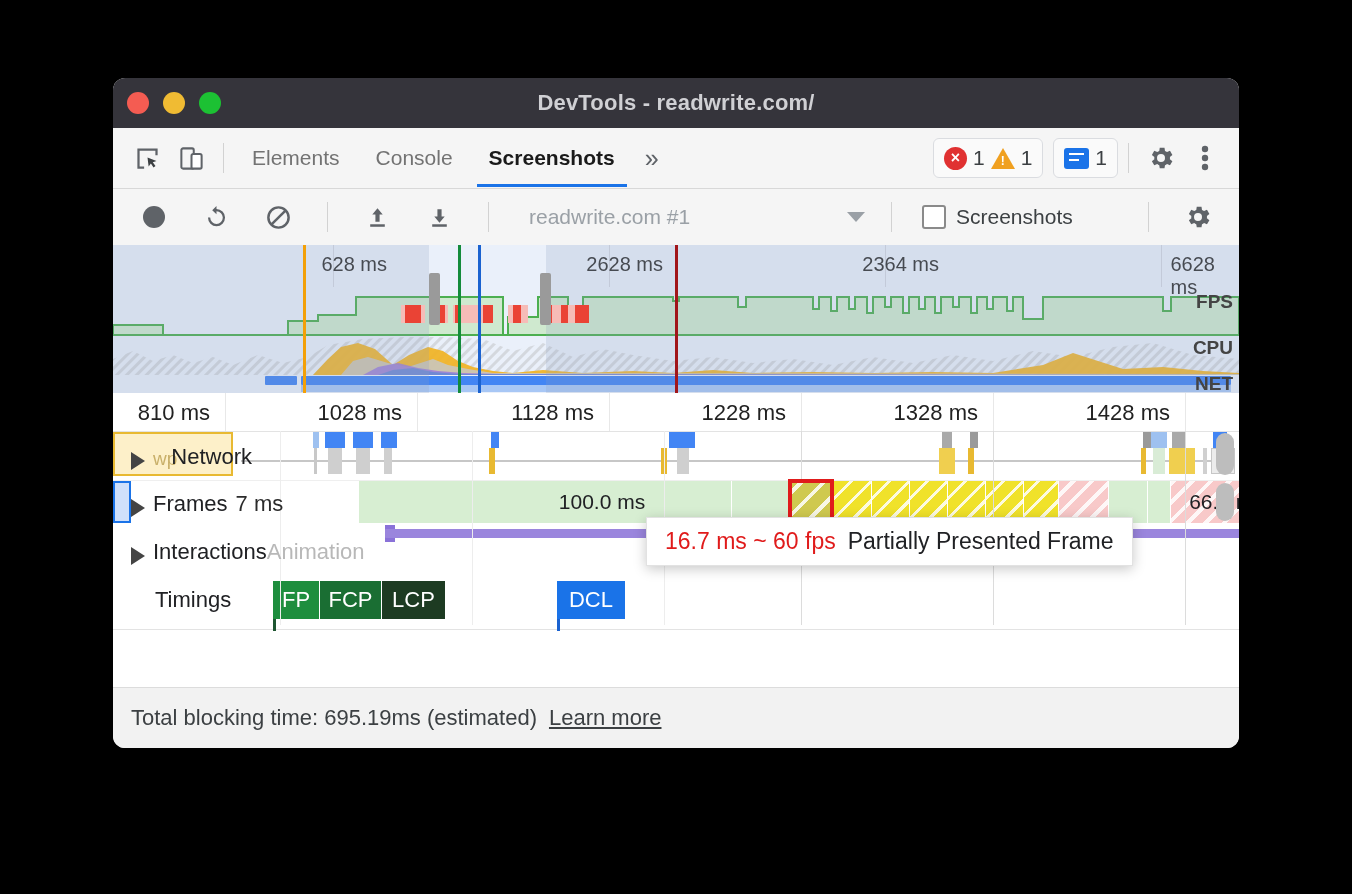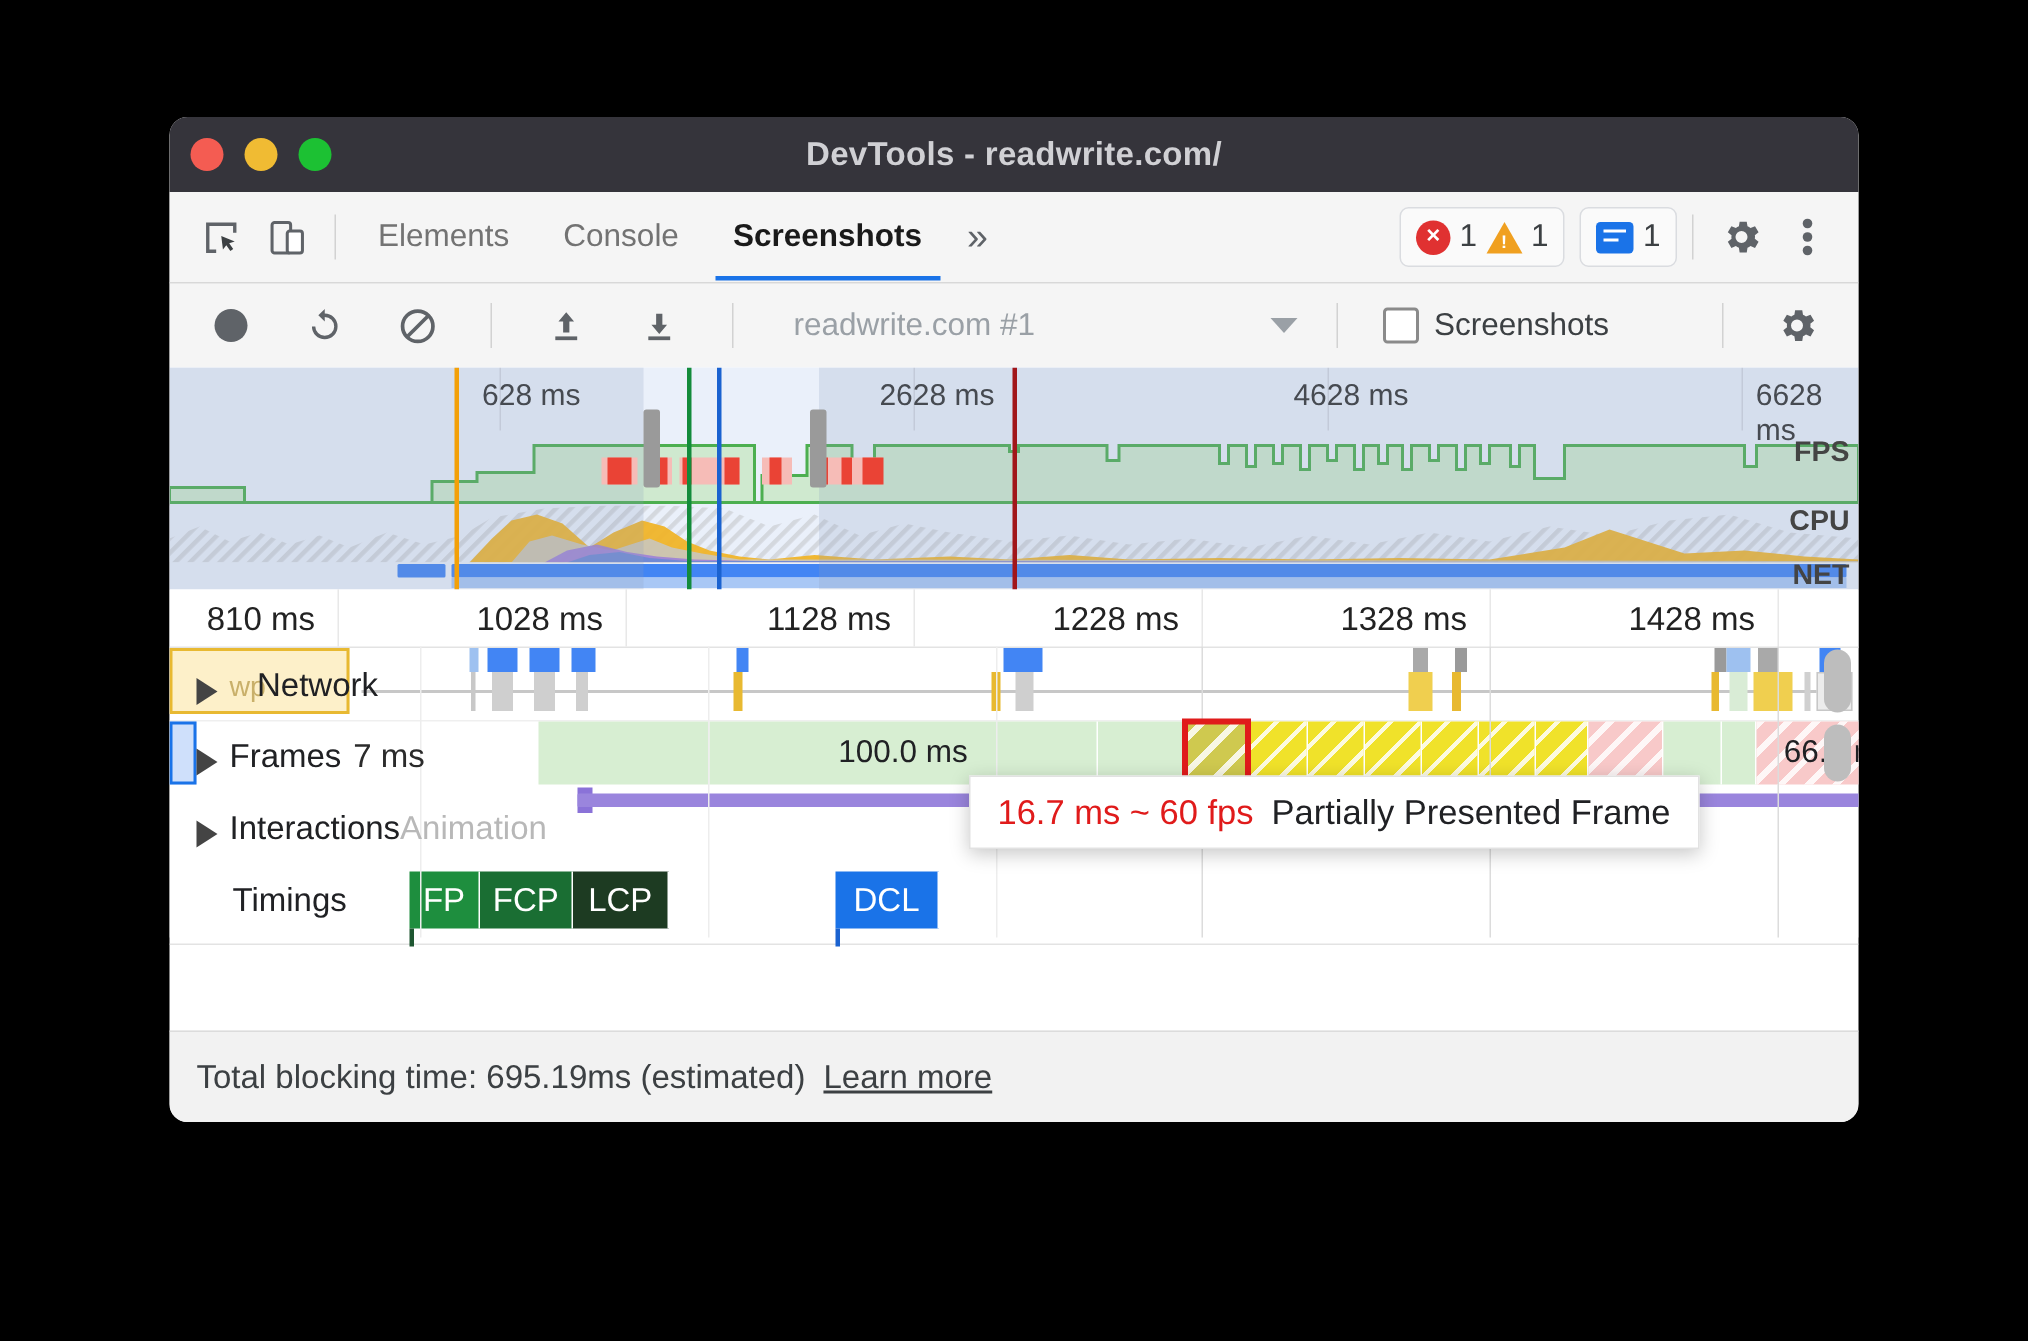--- a/index.html
+++ b/index.html
@@ -254,21 +254,21 @@
 
 
   <div class="overview">
     <div class="ov-ruler">
       <div class="ov-gridline" style="left:220px"></div>
       <div class="ov-gridline" style="left:496px"></div>
       <div class="ov-gridline" style="left:772px"></div>
       <div class="ov-gridline" style="left:1048px"></div>
       <div class="ov-tick" style="left:280px">628 ms</div>
       <div class="ov-tick" style="left:556px">2628 ms</div>
-      <div class="ov-tick" style="left:832px">4628 ms</div>
+      <div class="ov-tick" style="left:832px">2364 ms</div>
       <div class="ov-tick" style="left:1108px">6628 ms</div>
     </div>
 
     <div class="redblock faint" style="left:288px;width:24px"></div>
     <div class="redblock" style="left:292px;width:16px"></div>
     <div class="redblock faint" style="left:325px;width:10px"></div>
     <div class="redblock" style="left:327px;width:5px"></div>
     <div class="redblock faint" style="left:340px;width:40px"></div>
     <div class="redblock" style="left:342px;width:6px"></div>
     <div class="redblock" style="left:370px;width:10px"></div>

